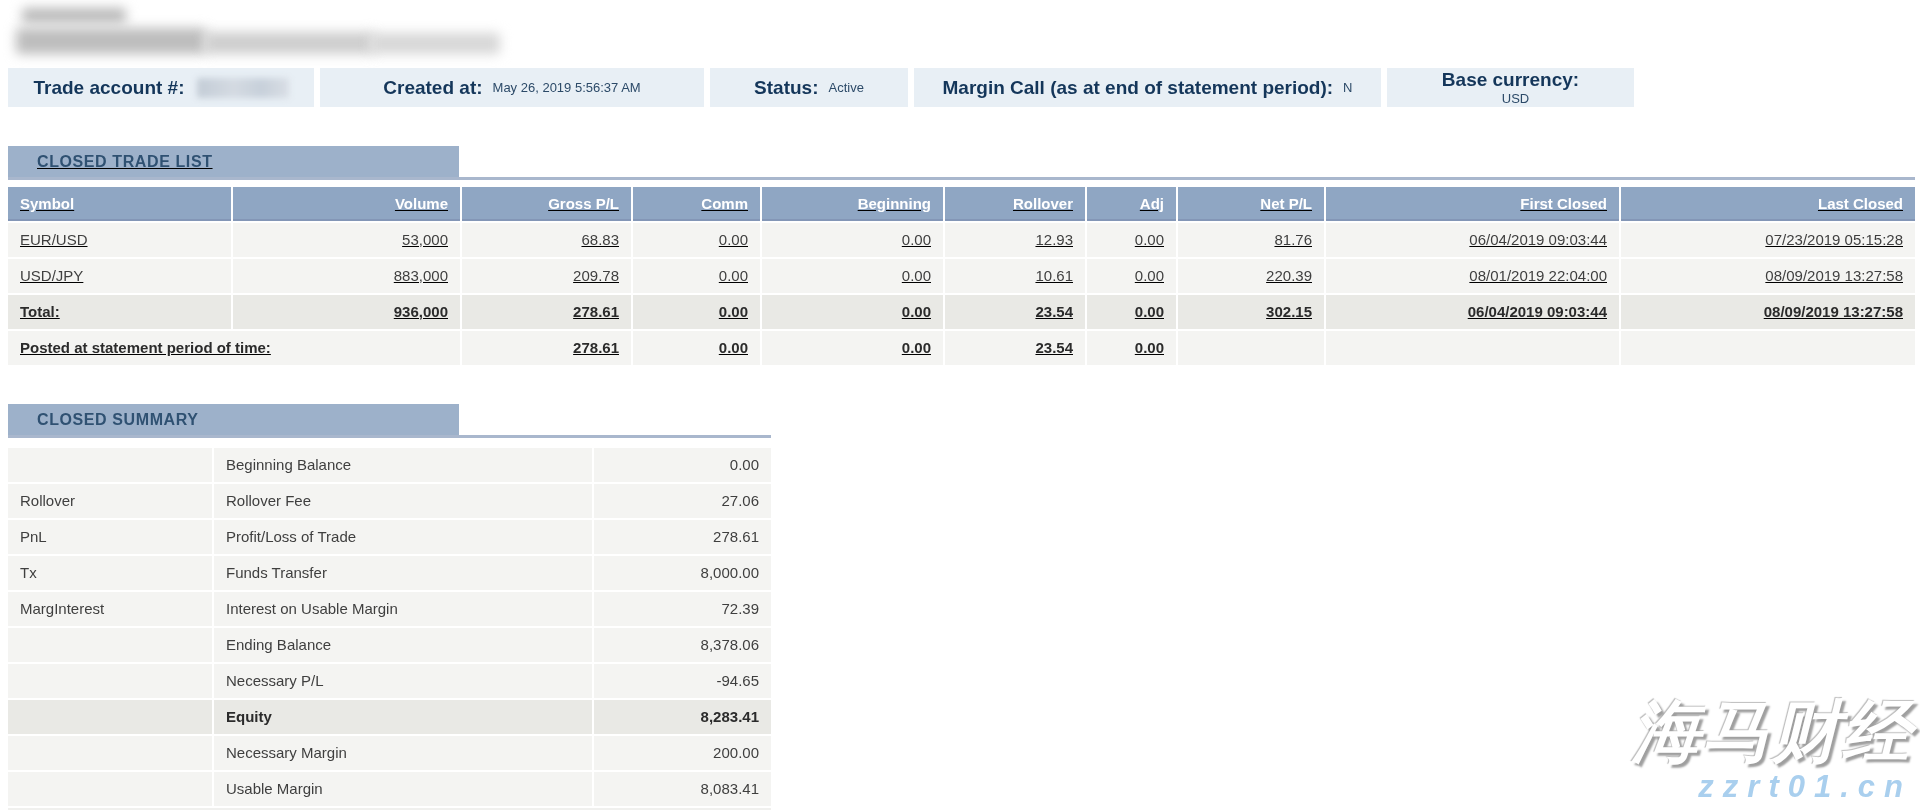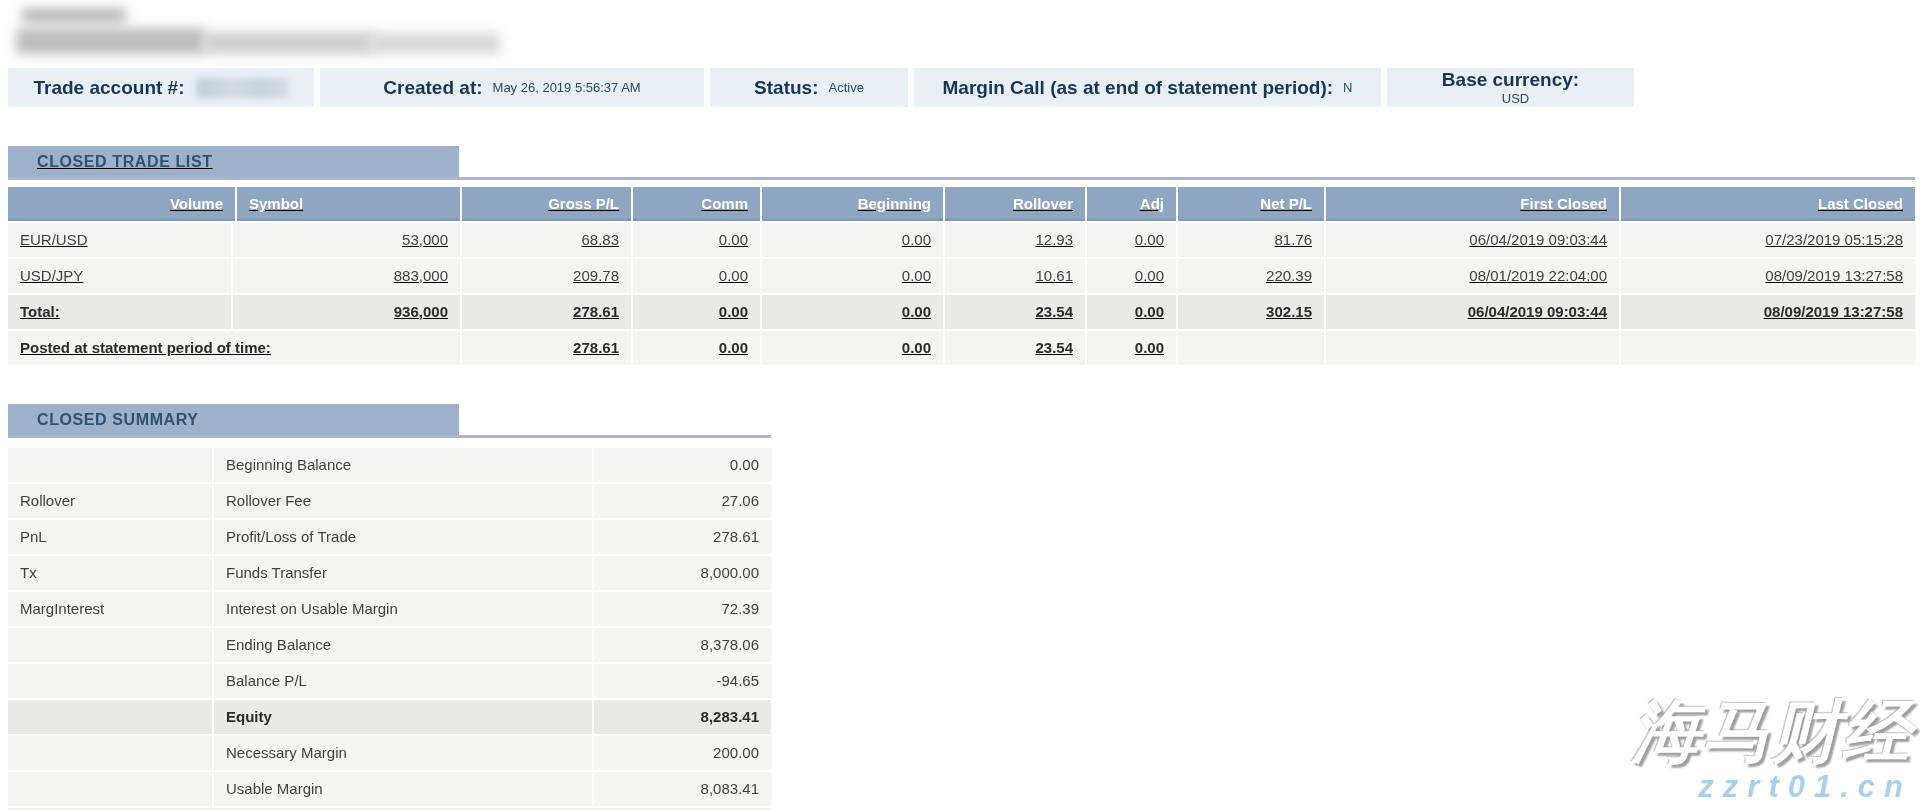--- a/index.html
+++ b/index.html
@@ -78,22 +78,22 @@
       <div class="ib-label">Base currency:</div>
       <div class="ib-value">USD</div>
     </div>
   </div>
 
 <div id="trade-section" class="abs">
   <div class="section-tab">CLOSED TRADE LIST</div>
   <div class="tab-rule" style="width:1907px;"></div>
   <div id="trade-table">
       <div class="tt-row hdr">
+        <div class="tt-cell" style="width: 223px;">Symbol</div>
         <div class="tt-cell num" style="width: 227px;">Volume</div>
-        <div class="tt-cell" style="width: 223px;">Symbol</div>
         <div class="tt-cell num" style="width: 169px;">Gross P/L</div>
         <div class="tt-cell num" style="width: 127px;">Comm</div>
         <div class="tt-cell num" style="width: 181px;">Beginning</div>
         <div class="tt-cell num" style="width: 140px;">Rollover</div>
         <div class="tt-cell num" style="width: 89px;">Adj</div>
         <div class="tt-cell num" style="width: 146px;">Net P/L</div>
         <div class="tt-cell num" style="width: 293px;">First Closed</div>
         <div class="tt-cell num" style="width: 294px;">Last Closed</div>
       </div>
       <div class="tt-row">
@@ -175,21 +175,21 @@
         <div class="tt-cell" style="width: 378px;">Interest on Usable Margin</div>
         <div class="tt-cell num" style="width: 177px;">72.39</div>
       </div>
       <div class="tt-row">
         <div class="tt-cell" style="width: 204px;"></div>
         <div class="tt-cell" style="width: 378px;">Ending Balance</div>
         <div class="tt-cell num" style="width: 177px;">8,378.06</div>
       </div>
       <div class="tt-row">
         <div class="tt-cell" style="width: 204px;"></div>
-        <div class="tt-cell" style="width: 378px;">Balance P/L</div>
+        <div class="tt-cell" style="width: 378px;">Necessary P/L</div>
         <div class="tt-cell num" style="width: 177px;">-94.65</div>
       </div>
       <div class="tt-row emph">
         <div class="tt-cell" style="width: 204px;"></div>
         <div class="tt-cell" style="width: 378px;">Equity</div>
         <div class="tt-cell num" style="width: 177px;">8,283.41</div>
       </div>
       <div class="tt-row">
         <div class="tt-cell" style="width: 204px;"></div>
         <div class="tt-cell" style="width: 378px;">Necessary Margin</div>

